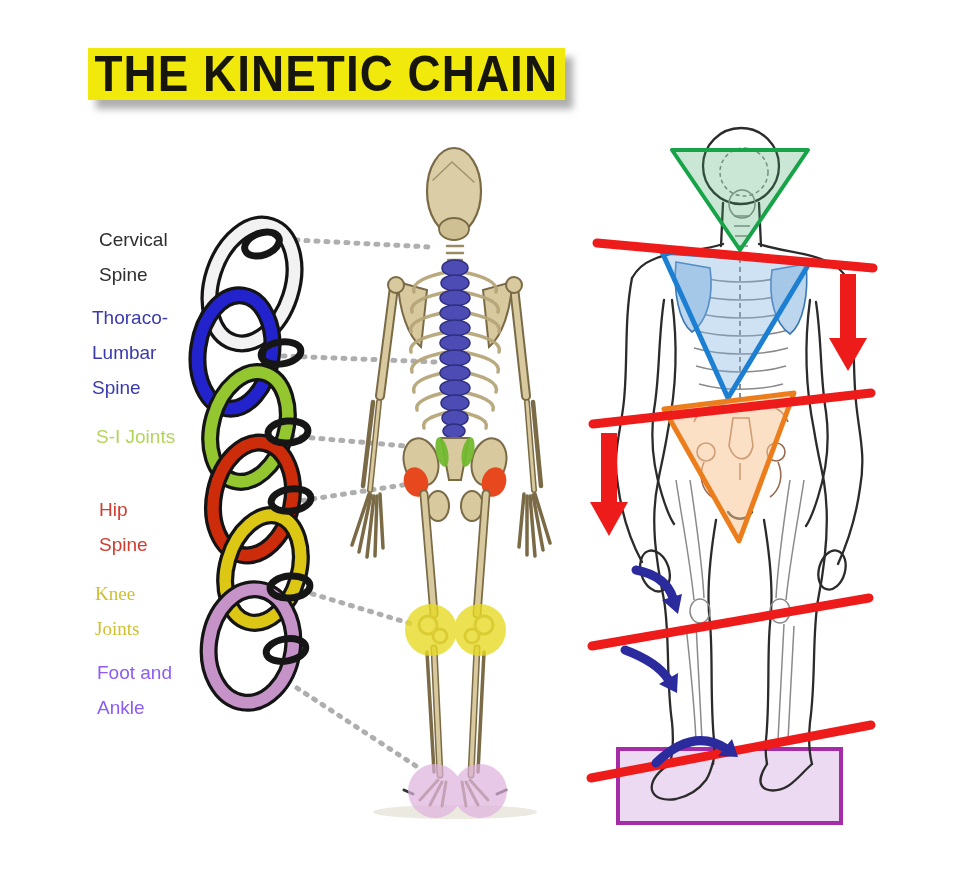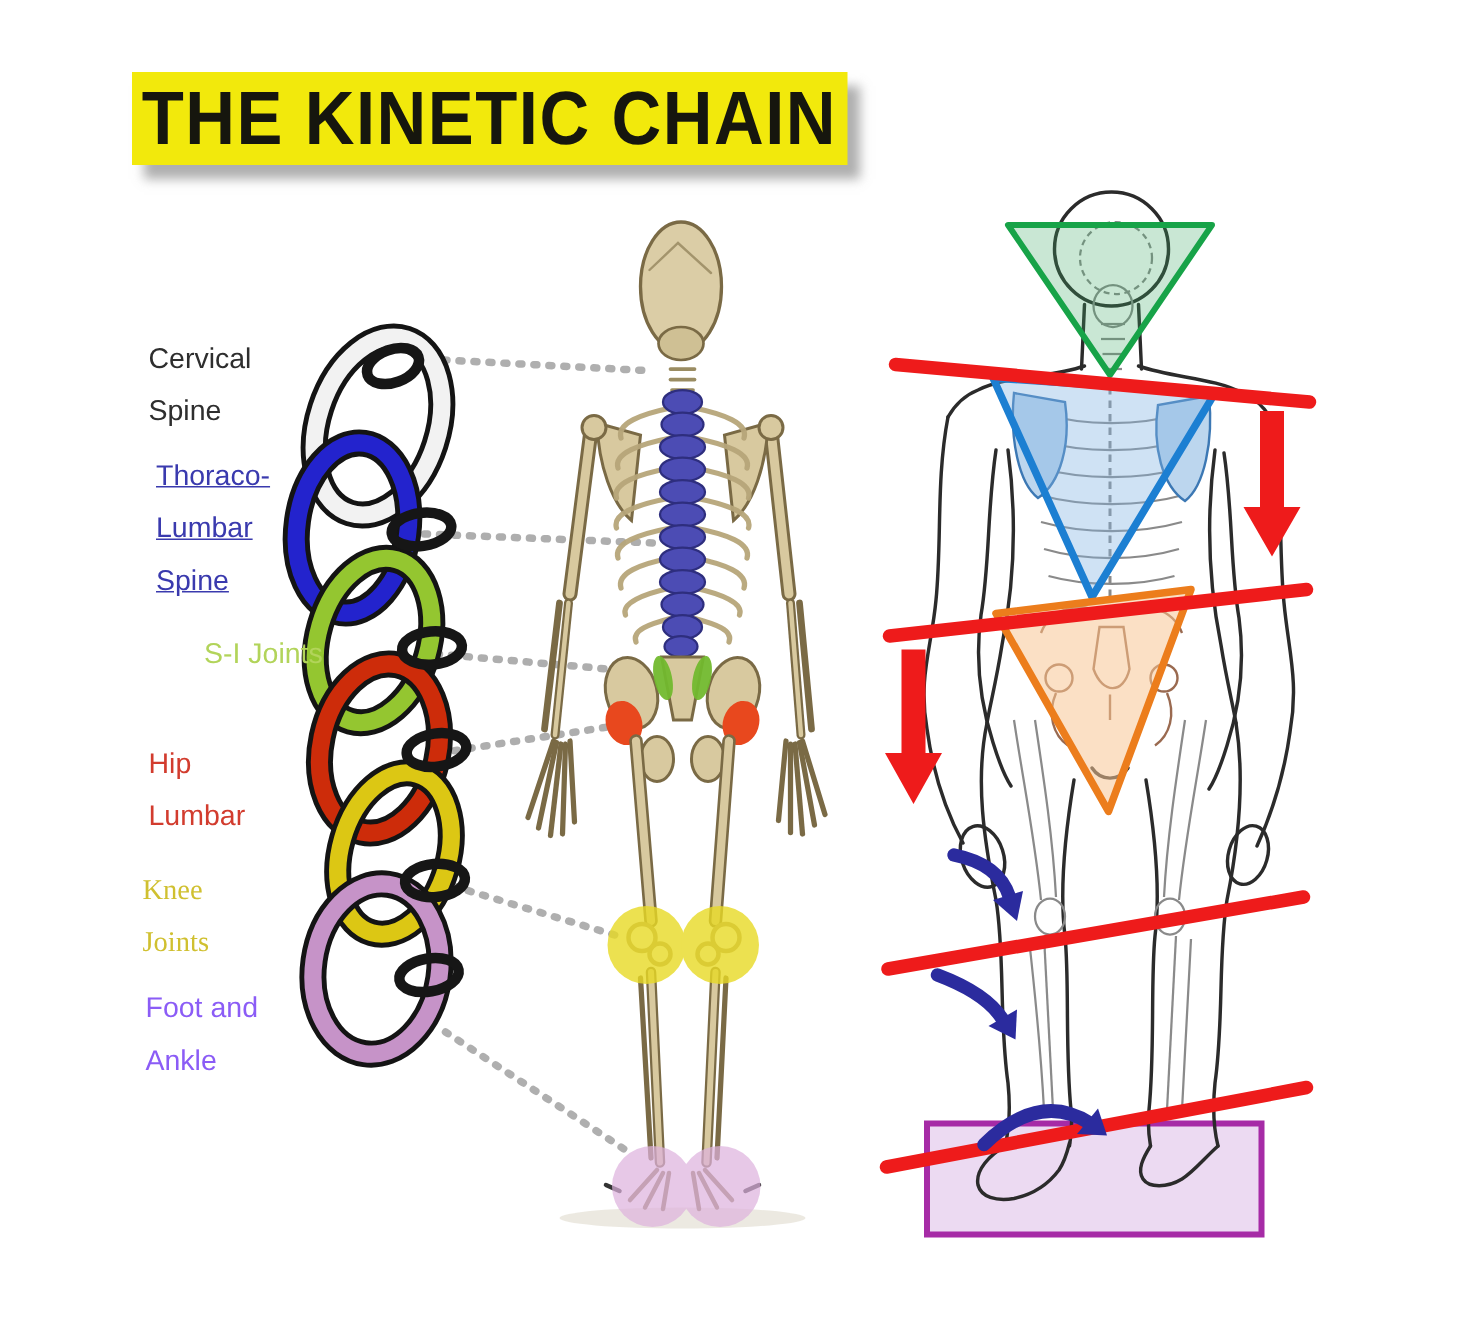--- a/index.html
+++ b/index.html
@@ -2,36 +2,36 @@
 <html><head>
 <meta charset="utf-8">
 <style>
   html,body{margin:0;padding:0;background:#ffffff;}
   .stage{
     position:relative;width:972px;height:894px;background:#ffffff;overflow:hidden;
     font-family:"Liberation Sans", sans-serif;
   }
   .stage svg{position:absolute;left:0;top:0;}
   .title-banner{
-    position:absolute;left:88px;top:48px;width:477px;height:62px;
+    position:absolute;left:88px;top:48px;width:477px;height:52px;
     background:#f2e90c;
     box-shadow:8px 9px 7px rgba(110,110,110,0.55);
     display:flex;align-items:center;justify-content:center;
   }
   .title-banner span{
     font-size:45px;font-weight:800;letter-spacing:1px;color:#16160e;
     transform:scale(1.02,1.12);white-space:nowrap;
   }
   .lbl{
     position:absolute;font-size:19px;line-height:35px;font-weight:400;
     white-space:pre-line;
   }
   .lbl-cervical{left:99px;top:222px;color:#2e2e2e;}
-  .lbl-thoraco{left:104px;top:300px;color:#3a3aae;text-decoration:underline;}
-  .lbl-si{left:96px;top:419px;color:#b2d45a;margin-left:40px;}
+  .lbl-thoraco{left:92px;top:300px;color:#3a3aae;}
+  .lbl-si{left:96px;top:419px;color:#b2d45a;}
   .lbl-hip{left:99px;top:492px;color:#d23c2e;}
   .lbl-knee{left:95px;top:576px;color:#d0c030;font-family:Liberation Serif, serif;}
   .lbl-foot{left:97px;top:655px;color:#8b5cf6;}
 </style>
 </head>
 <body>
 
 <div class="stage">
 
 <svg viewBox="0 0 972 894" width="972" height="894">
@@ -328,19 +328,19 @@
     <span>THE KINETIC CHAIN</span>
   </div>
 
   <div class="lbl lbl-cervical">Cervical
 Spine</div>
   <div class="lbl lbl-thoraco">Thoraco-
 Lumbar
 Spine</div>
   <div class="lbl lbl-si">S-I Joints</div>
   <div class="lbl lbl-hip">Hip
-Lumbar</div>
+Spine</div>
   <div class="lbl lbl-knee">Knee
 Joints</div>
   <div class="lbl lbl-foot">Foot and
 Ankle</div>
 
 </div>
 
 </body></html>

